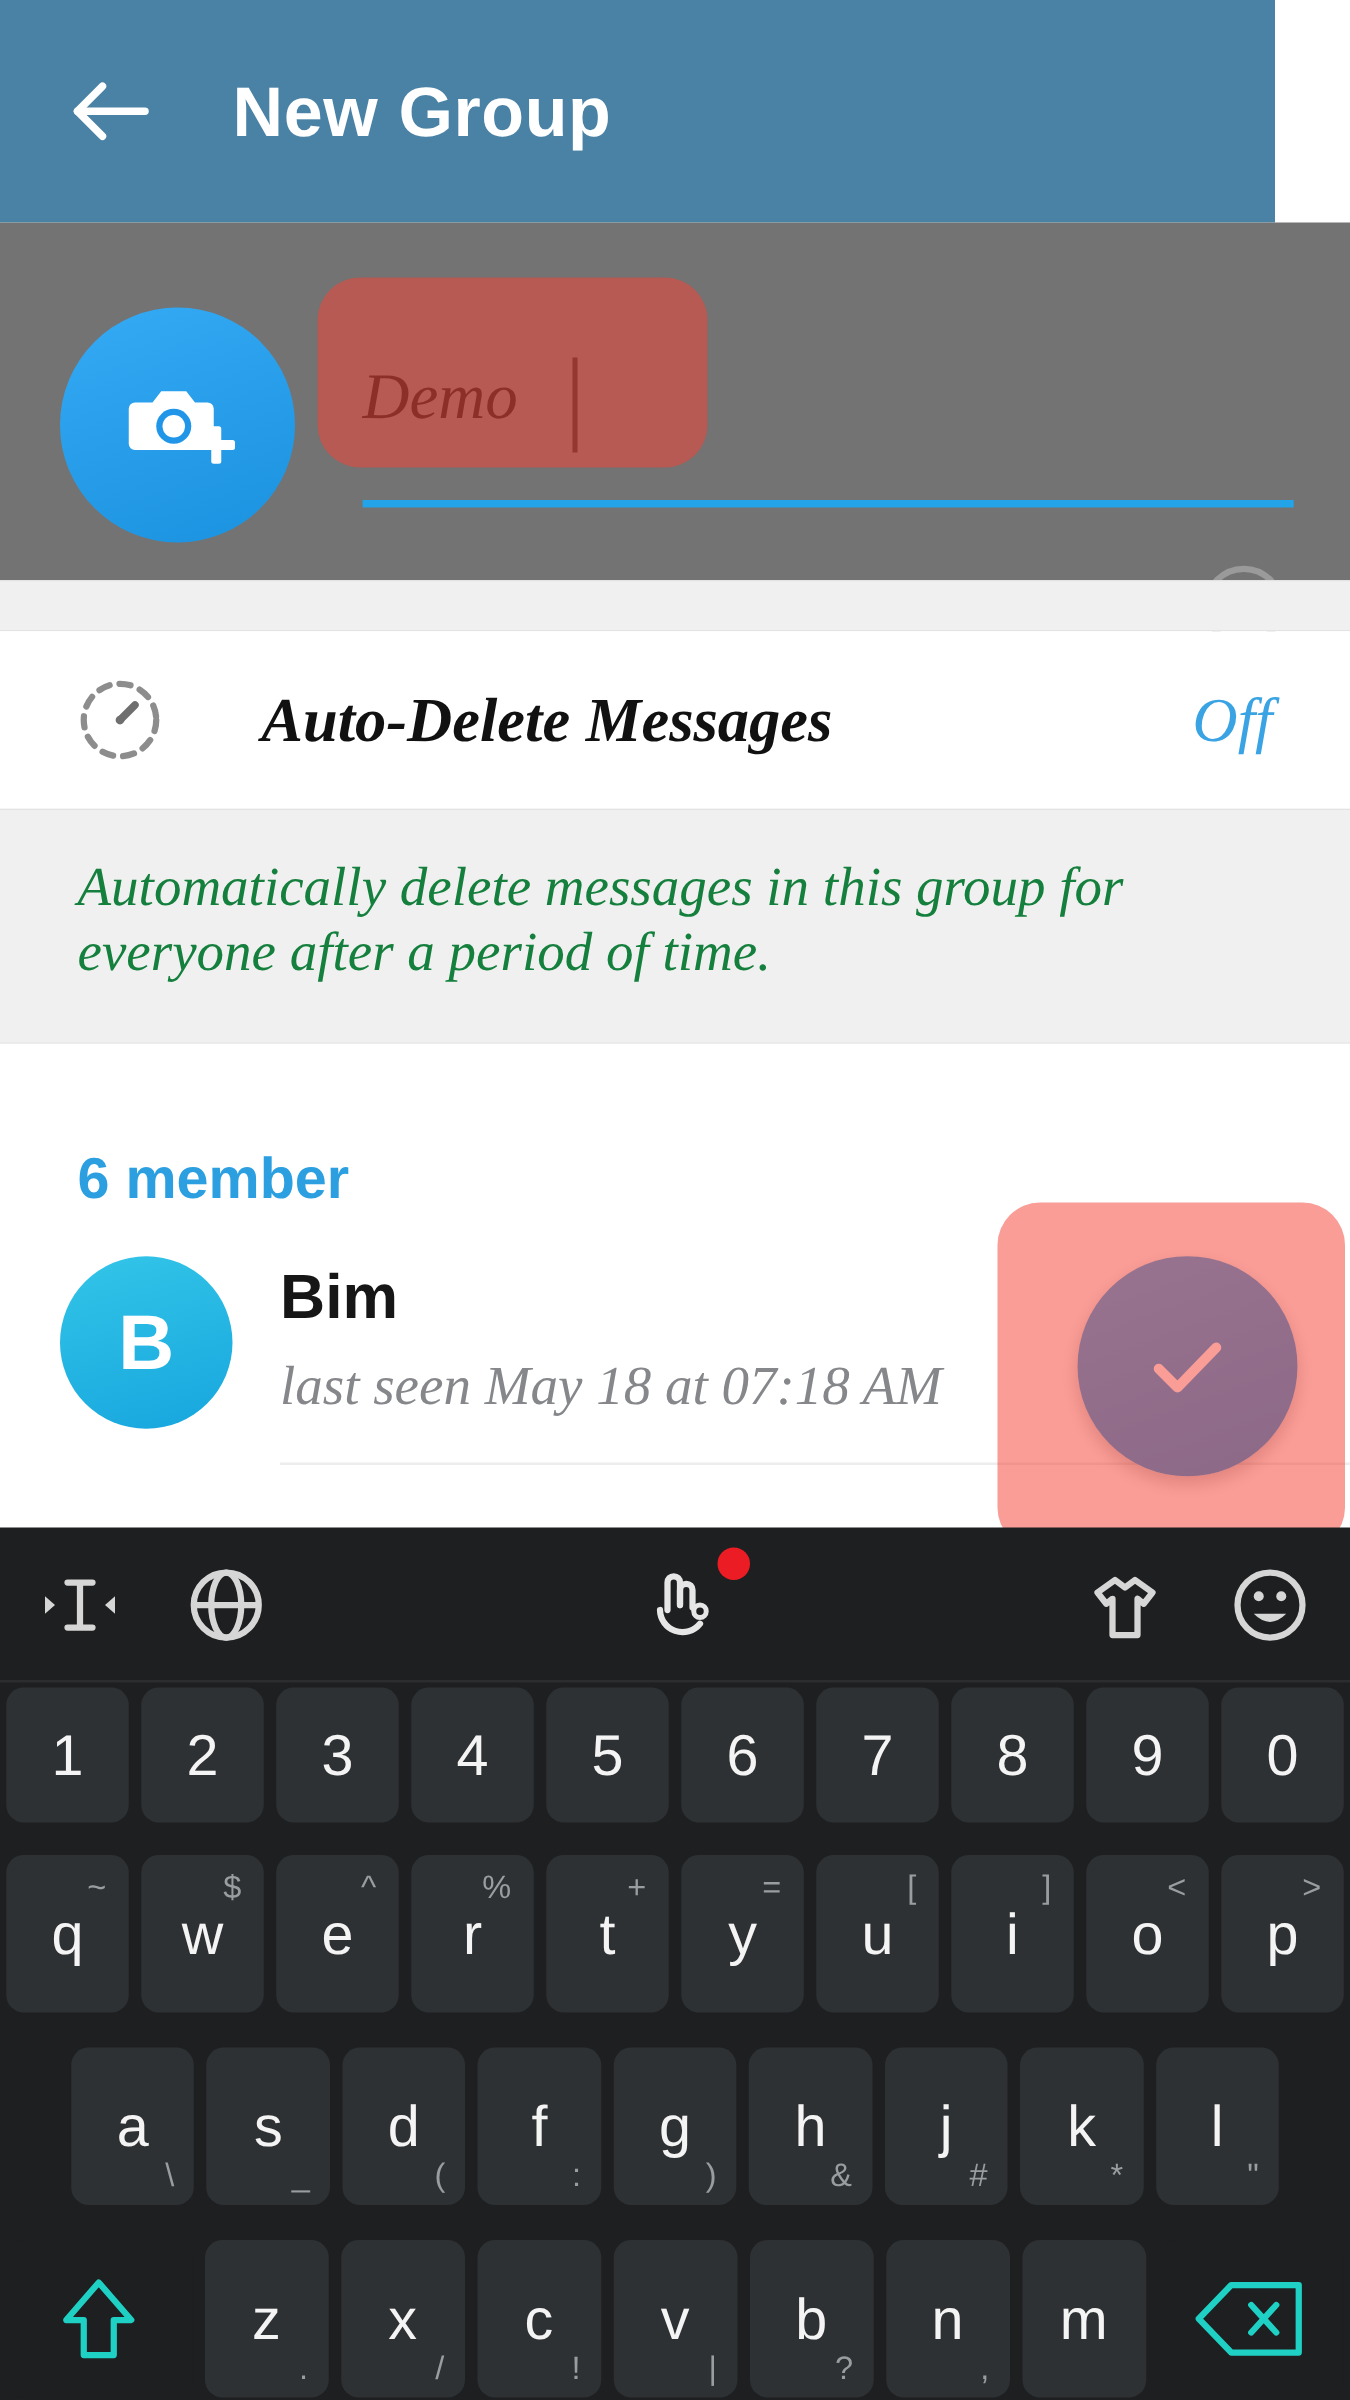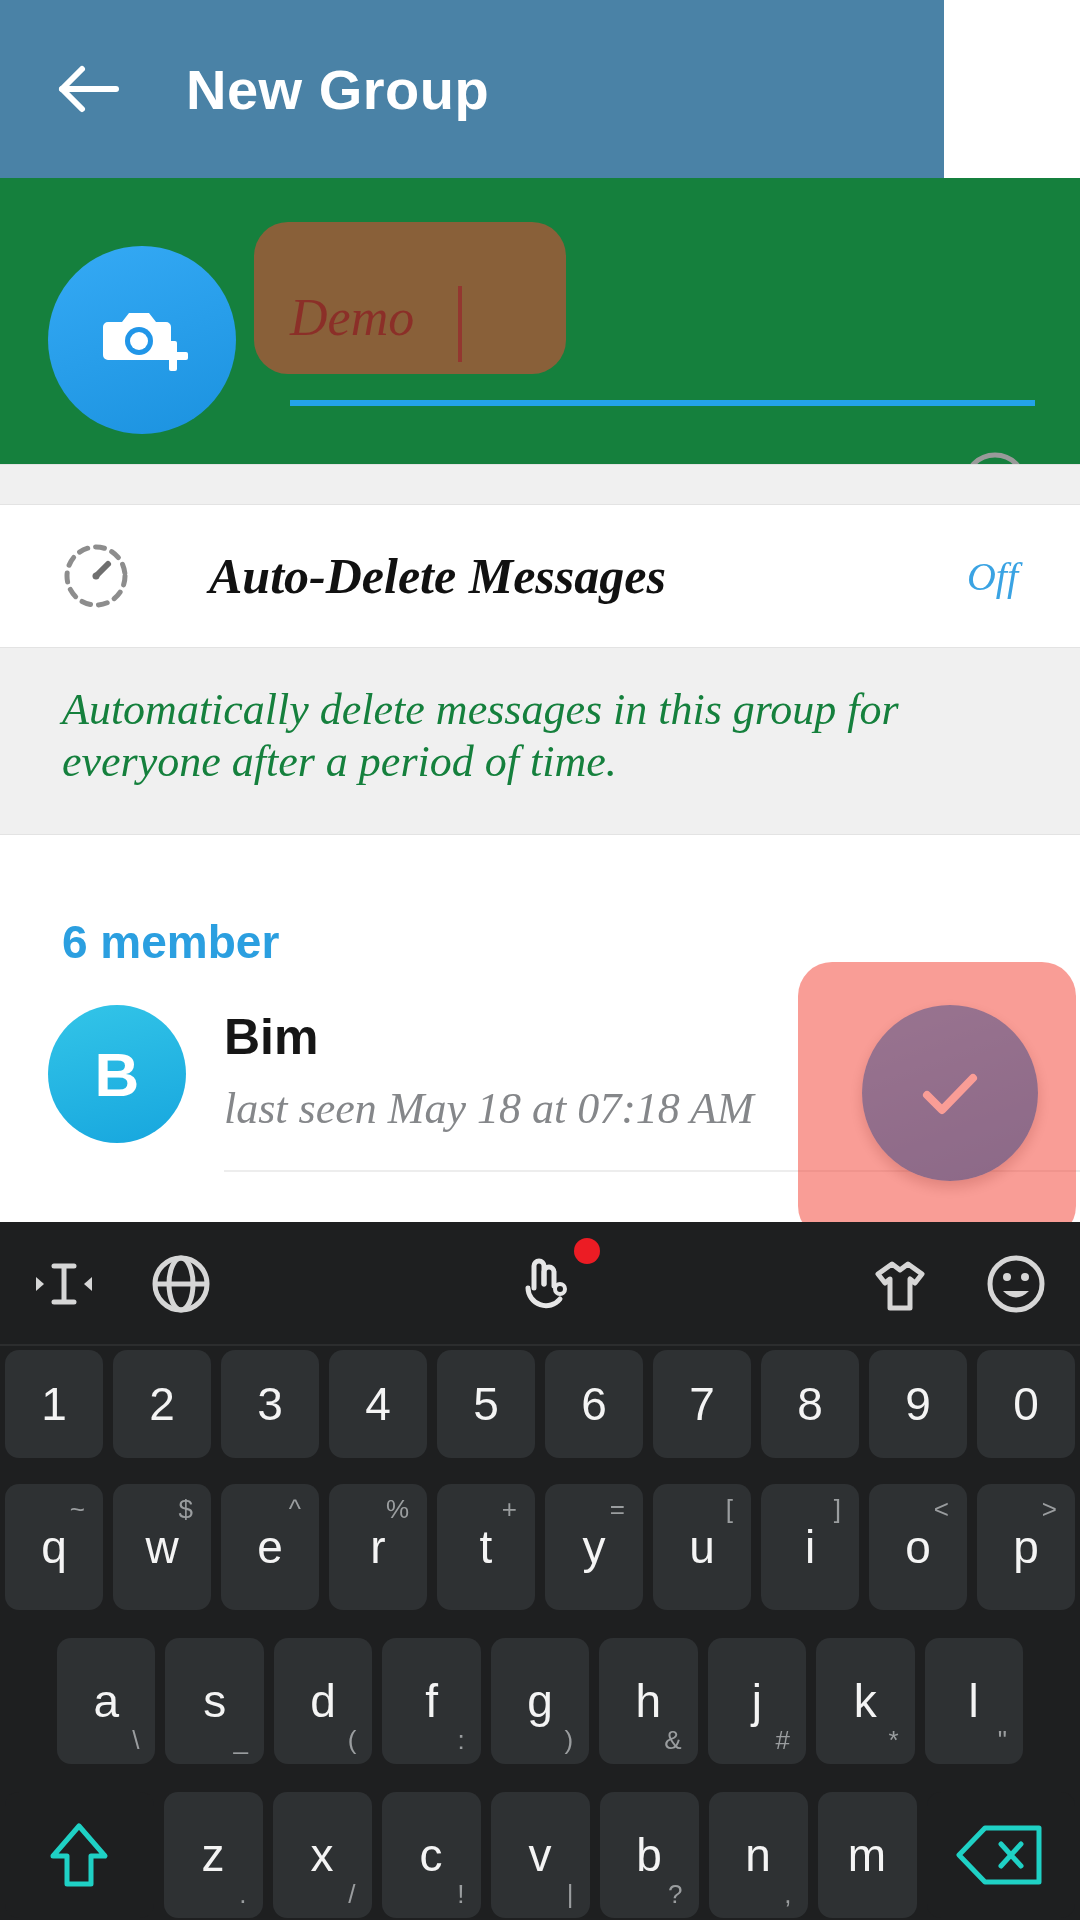--- a/index.html
+++ b/index.html
@@ -12,21 +12,21 @@
     height: 1920px;
     overflow: hidden;
     font-family: "Liberation Serif", "DejaVu Serif", serif;
     position: relative;
   }
 
   
   .appbar {
     position: absolute;
     top: 0; left: 0;
-    width: 944px;
+    width: 1020px;
     height: 178px;
     background: #4a82a6;
     display: flex;
     align-items: center;
     box-sizing: border-box;
     padding-left: 52px;
   }
   .back-arrow {
     width: 74px;
     height: 74px;
@@ -43,21 +43,21 @@
     letter-spacing: 0.5px;
     white-space: nowrap;
   }
 
   
   .name-section {
     position: absolute;
     top: 178px; left: 0;
     width: 1080px;
     height: 286px;
-    background: #15803d;
+    background: #737373;
   }
   .camera-btn {
     position: absolute;
     left: 48px;
     top: 68px;
     width: 188px;
     height: 188px;
     border-radius: 50%;
     background: linear-gradient(160deg, #35aaf5 0%, #1b92df 100%);
     display: flex;
@@ -142,21 +142,21 @@
     font-size: 50px;
     font-weight: bold;
     font-style: italic;
     color: #111111;
     font-family: "Liberation Serif", serif;
     white-space: nowrap;
   }
   .autodelete-value {
     position: absolute;
     right: 62px;
-    font-size: 40px;
+    font-size: 50px;
     font-style: italic;
     color: #3aa3e3;
     font-family: "Liberation Serif", serif;
   }
 
   
   .desc-section {
     position: absolute;
     left: 0;
     top: 647px;

